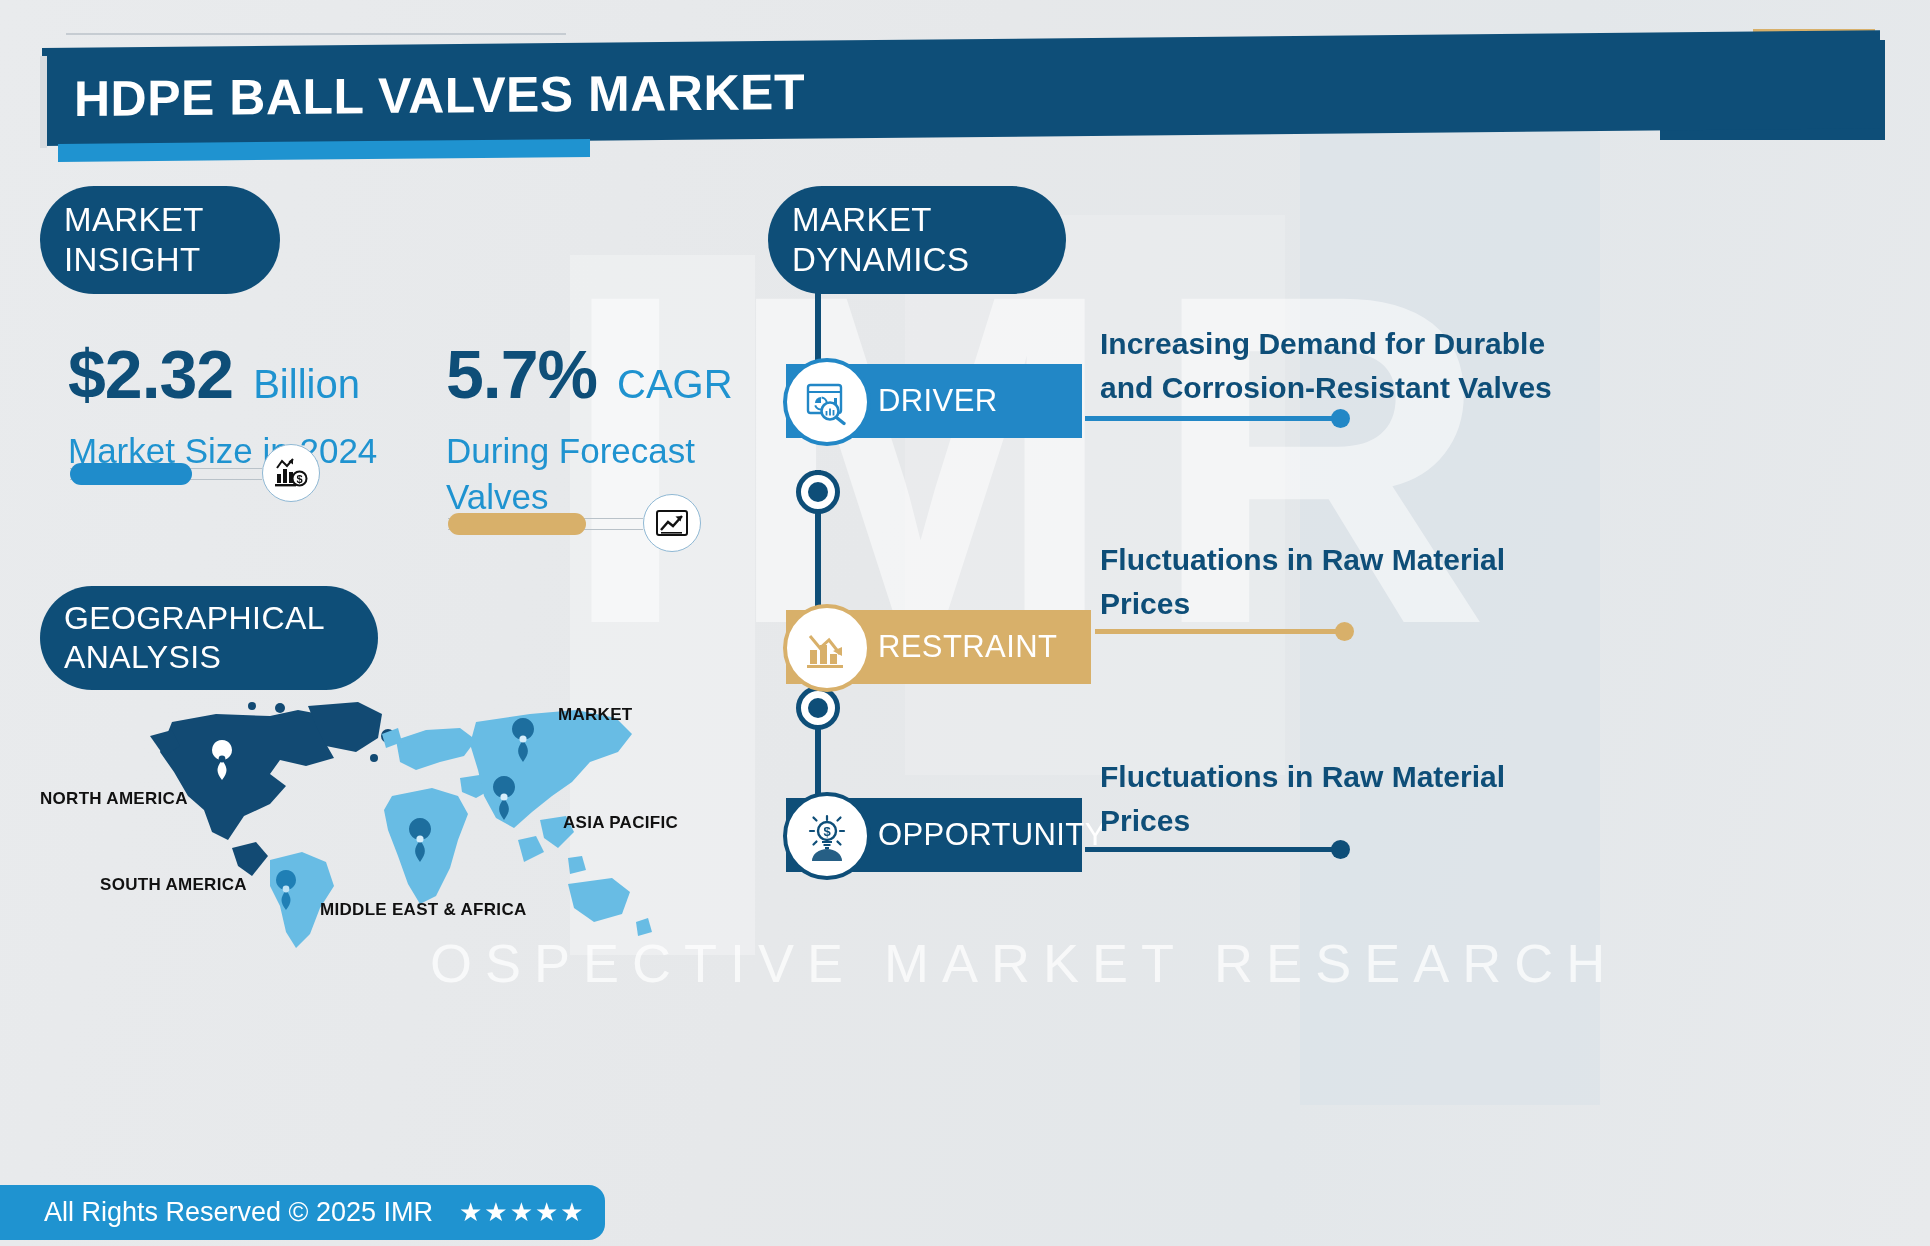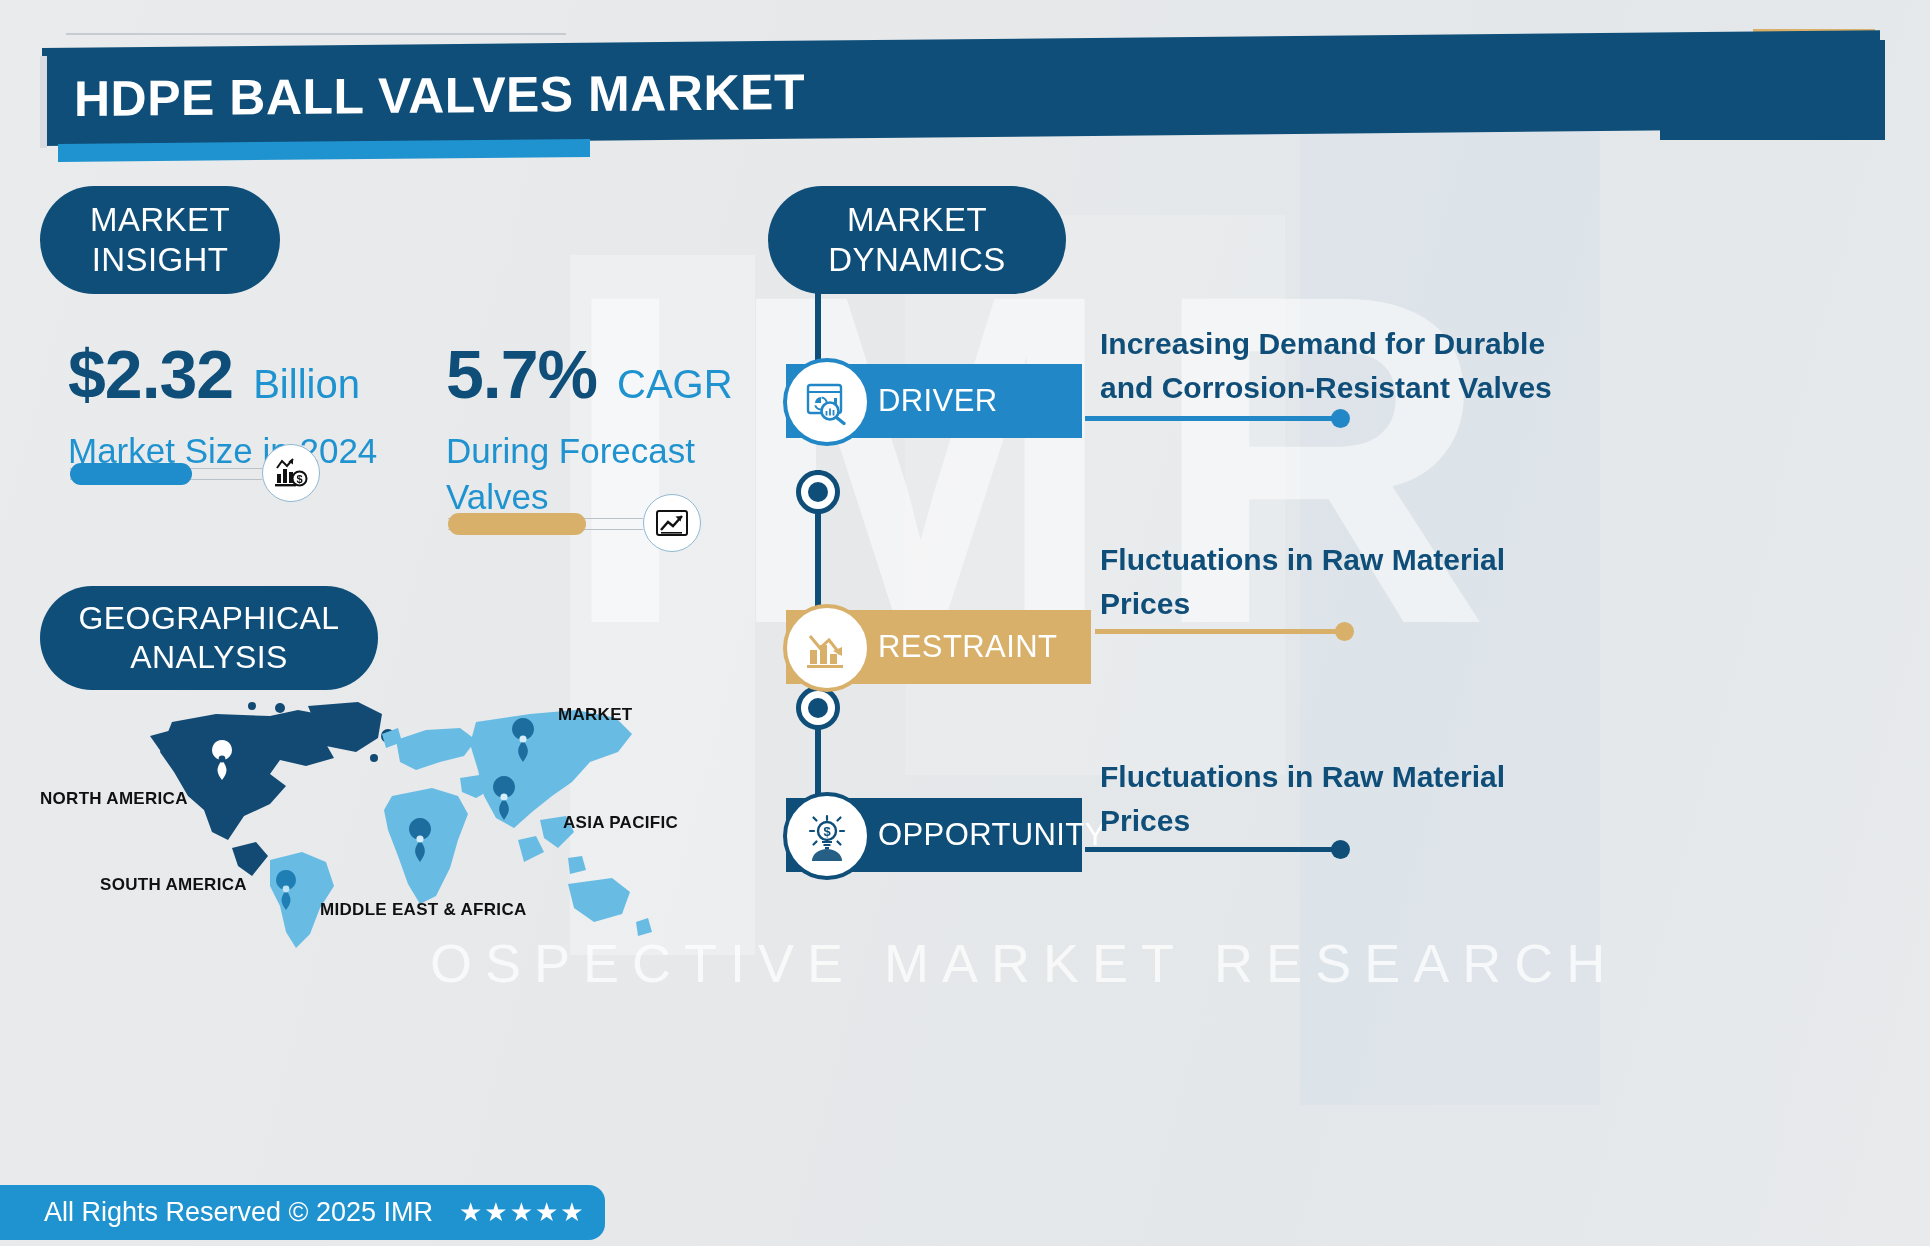--- a/index.html
+++ b/index.html
@@ -71,21 +71,21 @@
     transform:skewY(-0.55deg); transform-origin:left top;
   }
 
   
   .pill {
     position:absolute;
     background:#0e4e78;
     border-radius:60px;
     color:#fff;
     display:flex; align-items:center; justify-content:center;
-    text-align:center;
+    text-align:left;
     font-size:33px; font-weight:400;
     line-height:1.22;
     letter-spacing:.4px;
     padding:0 24px;
   }
   #pill-insight  { left:40px;  top:186px; width:240px; height:108px; }
   #pill-geo      { left:40px;  top:586px; width:338px; height:104px; font-size:32px; }
   #pill-dynamics { left:768px; top:186px; width:298px; height:108px; }
 
   

